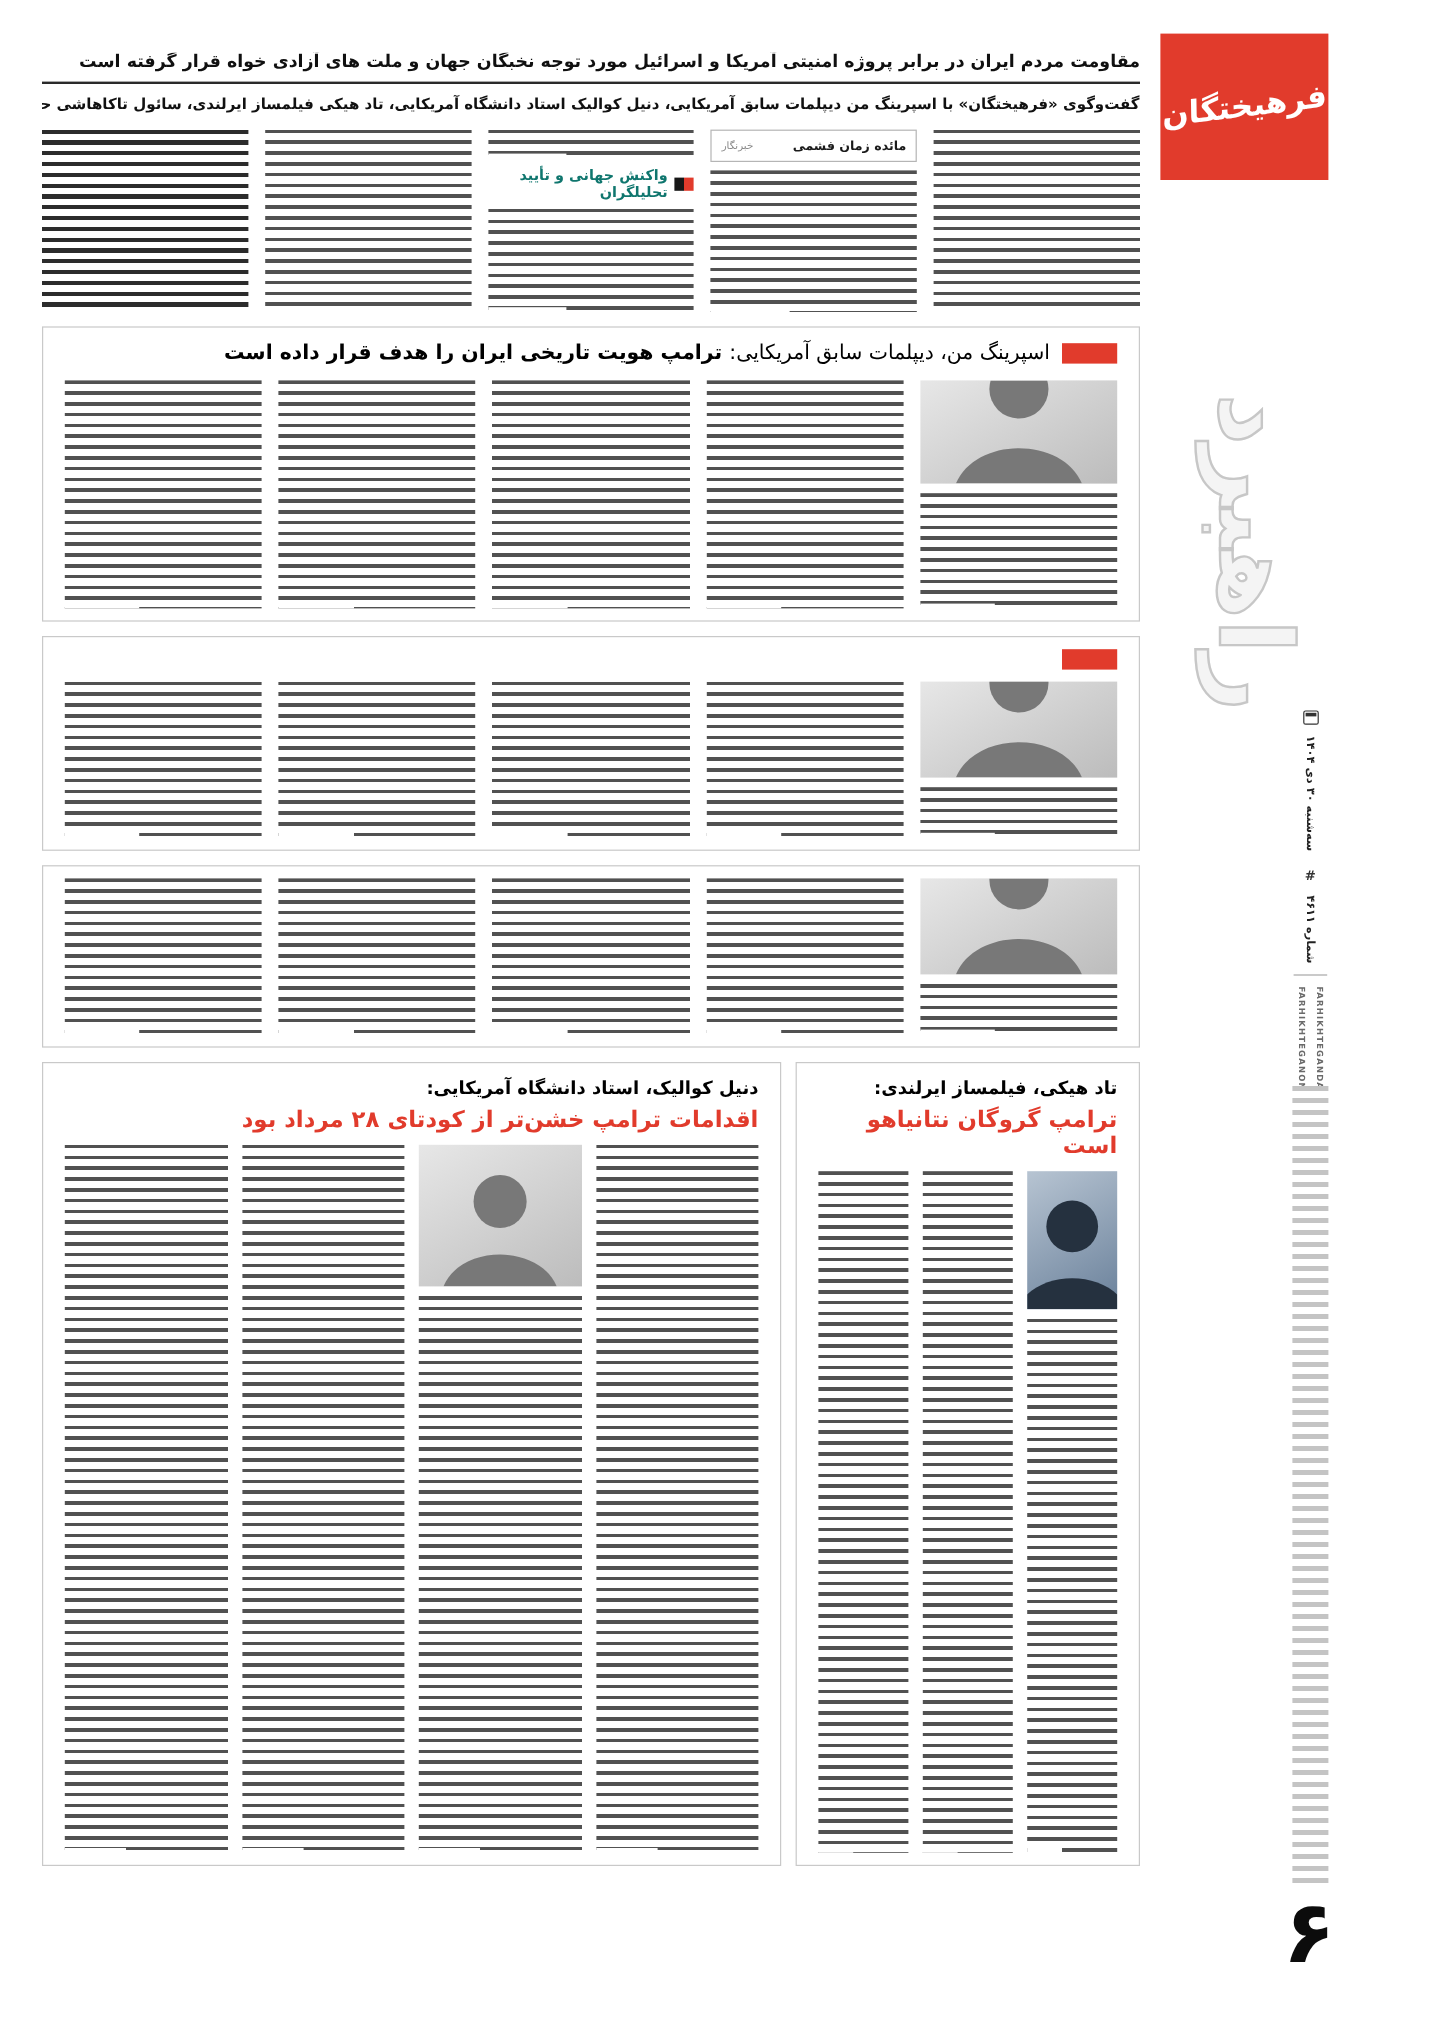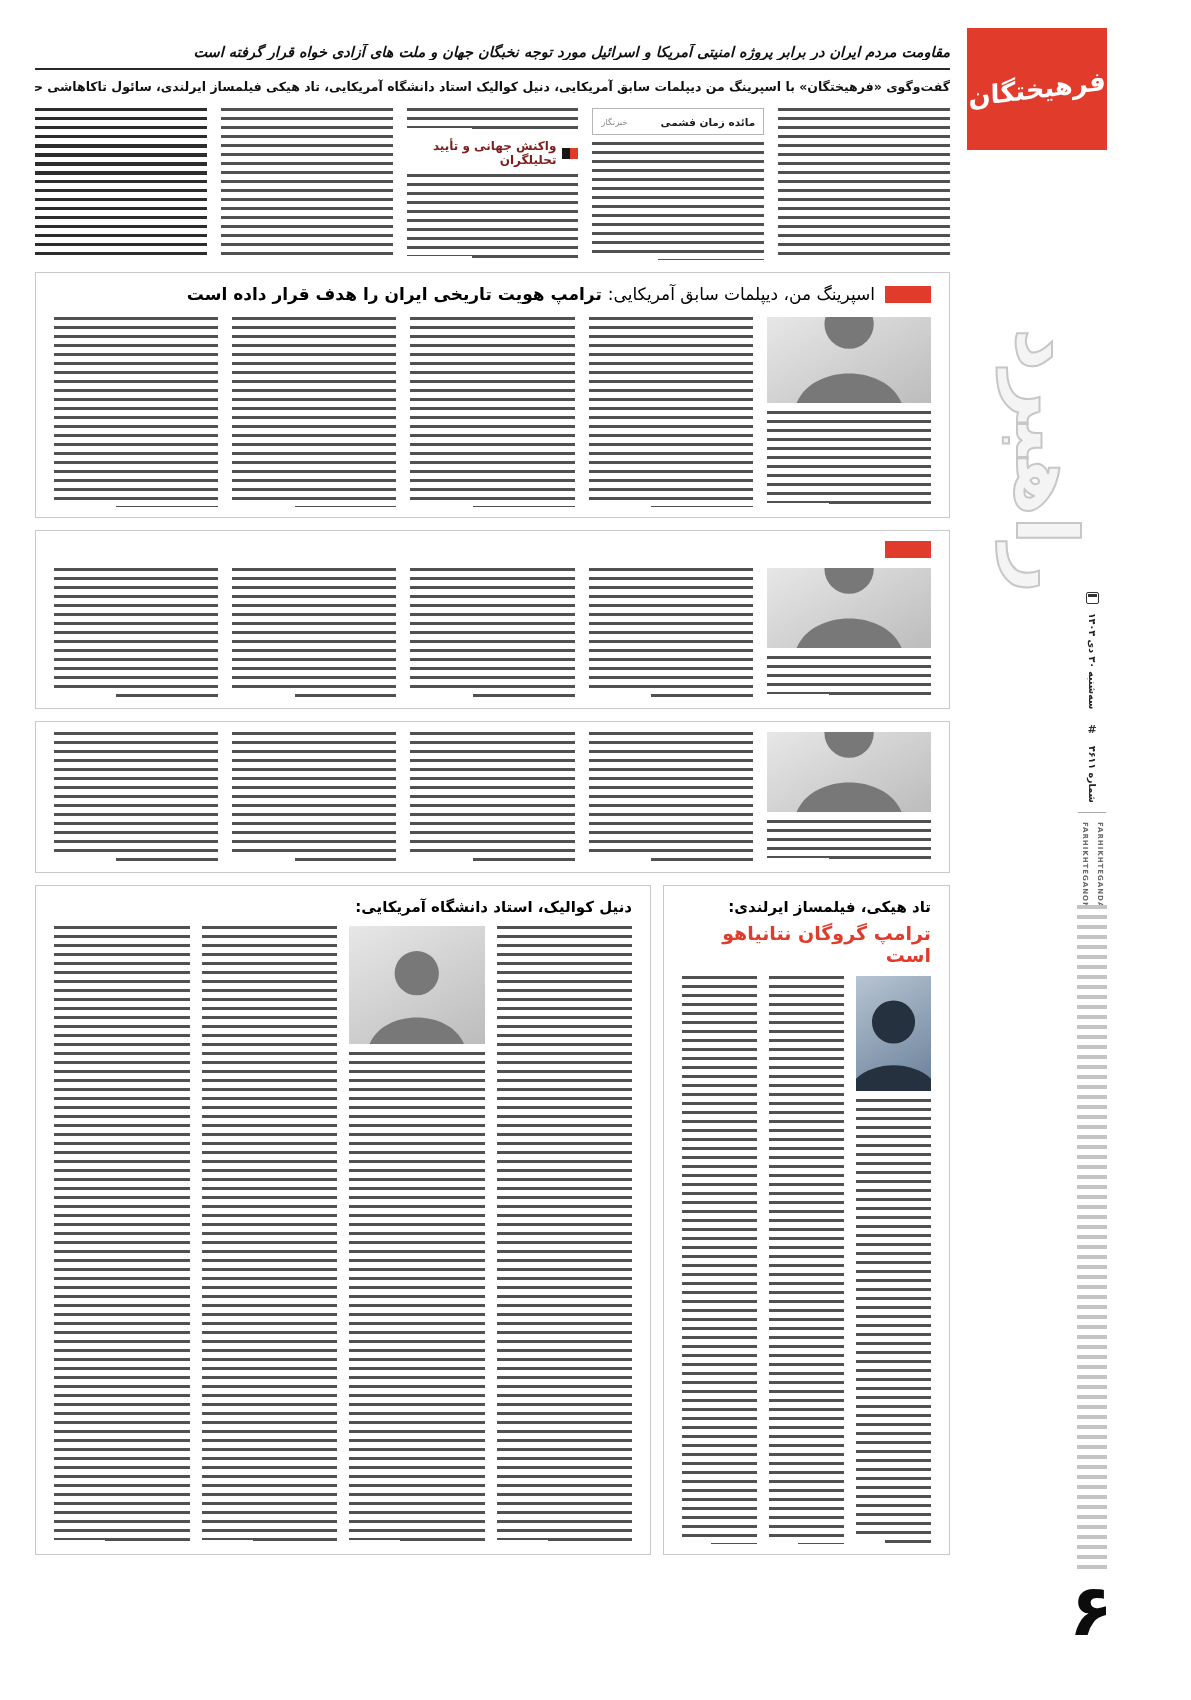--- a/index.html
+++ b/index.html
@@ -12,21 +12,21 @@
     font-family: "DejaVu Sans", sans-serif;
     color: #141414;
     overflow: hidden;
   }
 
   
   .content { position: absolute; top: 26px; right: 241px; width: 915px; }
 
   .kicker {
     font-size: 14.5px; font-weight: bold; text-align: right;
-    white-space: nowrap; overflow: hidden; margin-top: 18px; color:#101010;font-style:italic;
+    white-space: nowrap; overflow: hidden; margin-top: 18px; color:#101010;
   }
   .headline {
     font-size: 66px; font-weight: bold; text-align: right;
     line-height: 1.25; margin-top: 4px; letter-spacing: -1px; color:#000;
   }
   .rule { border-top: 2px solid #2a2a2a; margin: 8px 0 9px; }
   .lead {
     font-size: 12.5px; font-weight: bold; text-align: right;
     white-space: nowrap; overflow: hidden; margin-bottom: 14px; color:#111;
   }
@@ -50,21 +50,21 @@
   .byline {
     flex: 0 0 auto; height: 27px;
     border: 1px solid #b5b5b5;
     display: flex; align-items: center; justify-content: space-between;
     padding: 3px 8px;
   }
   .bname { font-size: 10.5px; font-weight: bold; color:#1a1a1a; }
   .brole { font-size: 8.5px; color: #8a8a8a; }
   .subhead {
     flex: 0 0 auto; display: flex; align-items: center; gap: 6px;
-    font-size: 12px; font-weight: bold; color:#7f1d1d;
+    font-size: 12px; font-weight: bold; color:#0f766e;
   }
   .subicon {
     flex: none; width: 16px; height: 11px;
     background: linear-gradient(to left, #e13b2c 50%, #171717 50%);
   }
   .ftop { flex: 0 0 24px; }
 
   
   .box {
     border: 1px solid #c9c9c9; background: #fff;
@@ -307,20 +307,21 @@
             </div>
           <div class="bcol">
               <div class="fake"></div>
             </div>
         </div>
       </section>
 
       <section class="box tall leftbox">
         <header class="bhead">
           <span class="line1">دنیل کوالیک، استاد دانشگاه آمریکایی:</span>
+          <span class="line2">اقدامات ترامپ خشن‌تر از کودتای ۲۸ مرداد بود</span>
         </header>
         <div class="bbody">
           <div class="bcol">
               <div class="fake"></div>
             </div>
           <div class="bcol">
             <figure class="photo ph118">
               <svg viewBox="0 0 100 80" preserveAspectRatio="xMidYMax slice">
                   <circle cx="50" cy="32" r="15" fill="currentColor"></circle>
                   <path d="M18 80 C28 56 72 56 82 80 Z" fill="currentColor"></path>

